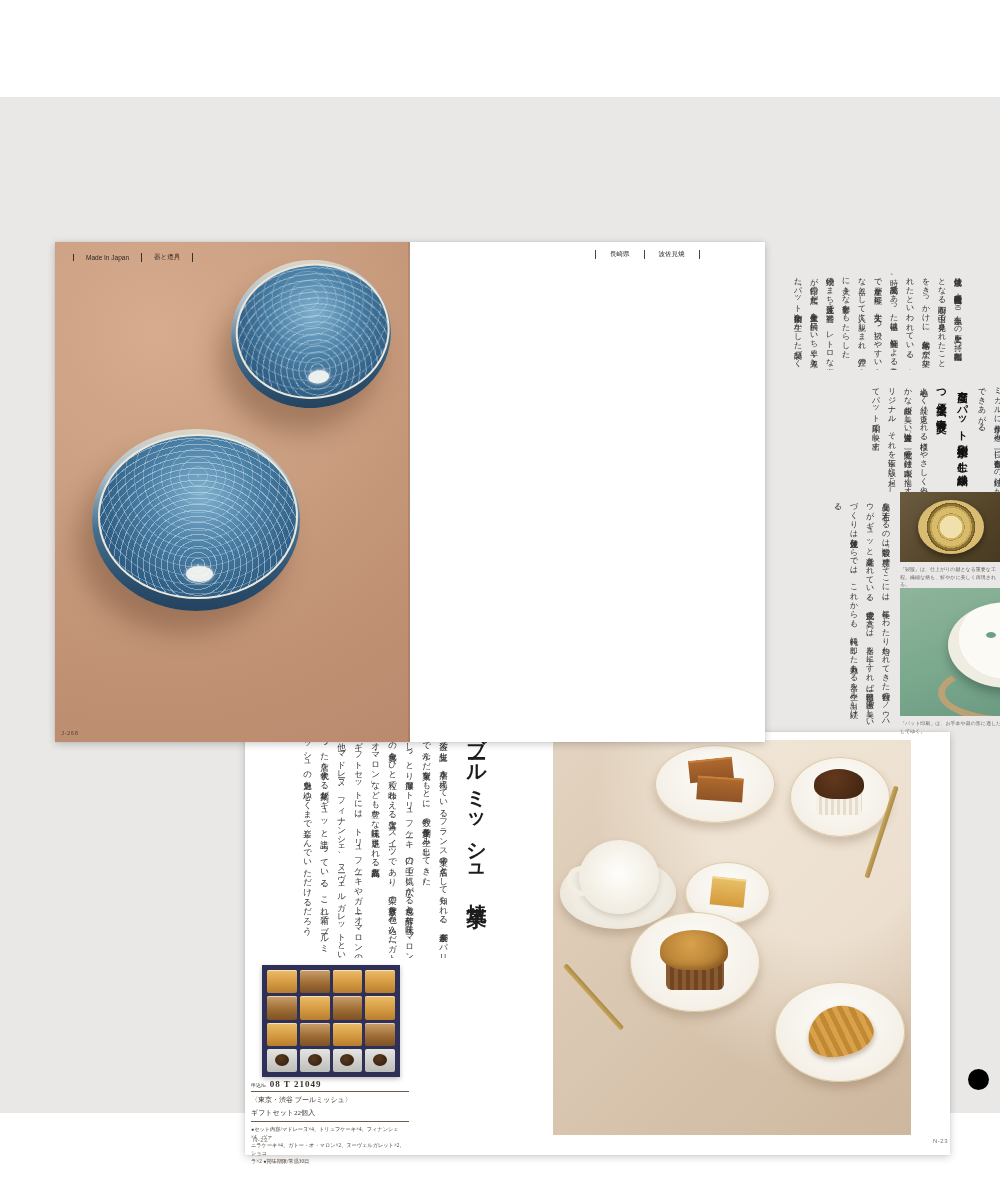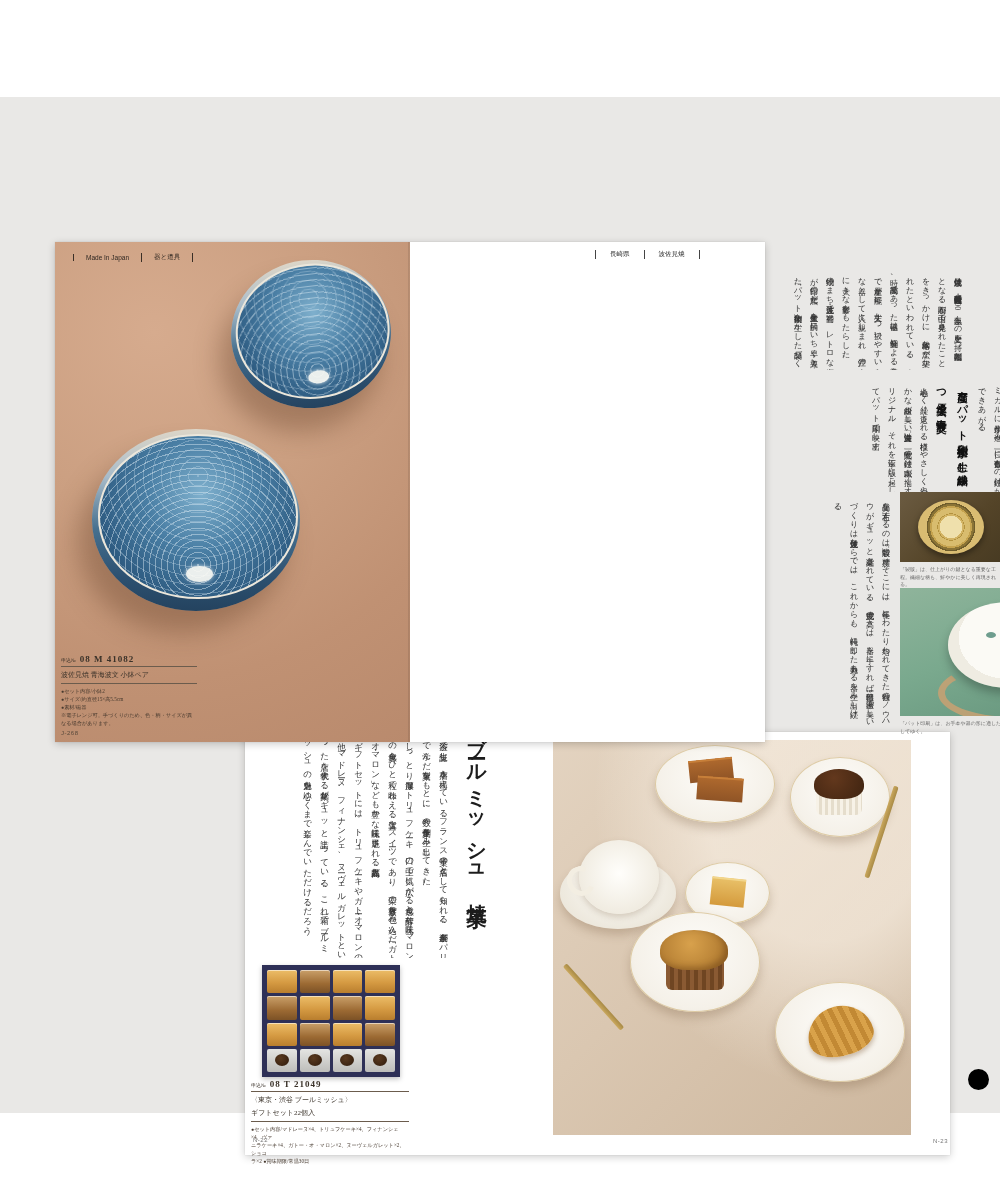--- a/index.html
+++ b/index.html
@@ -204,33 +204,20 @@
           <span>器と道具</span>
         </div>
         <div class="bowl" id="bowlA">
           <div class="bowl-inner"></div>
           <div class="bowl-dot"></div>
         </div>
         <div class="bowl" id="bowlB">
           <div class="bowl-inner"></div>
           <div class="bowl-dot"></div>
         </div>
-        <div class="product-block" id="product1">
-          <div class="prod-code-row">
-            <span class="prod-order">申込№</span>
-            <span class="prod-code">08 M 41082</span>
-          </div>
-          <div class="prod-name">波佐見焼 青海波文 小鉢ペア</div>
-          <div class="prod-details">
-            <div>●セット内容/小鉢2</div>
-            <div>●サイズ/約直径15×高5.5cm</div>
-            <div>●素材/磁器</div>
-            <div>※電子レンジ可。手づくりのため、色・柄・サイズが異なる場合があります。</div>
-          </div>
-        </div>
         <div class="pageno" id="s1-pageno-left">J-268</div>
       </div>
 
       <div class="gutter1"></div>
 
       <div class="s1-right">
         <div class="hdr-row">
           <span>長崎県</span>
           <span>波佐見焼</span>
         </div>

